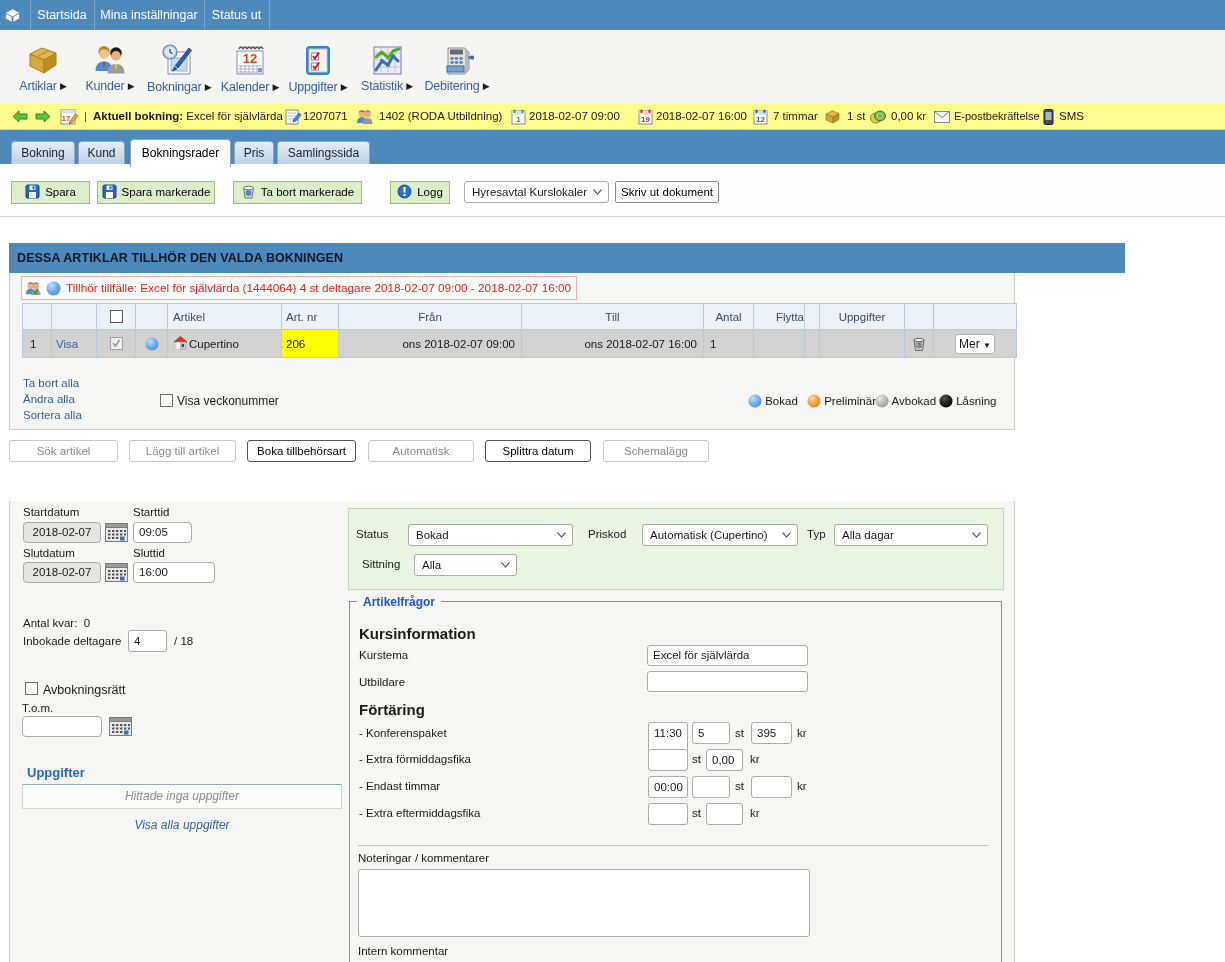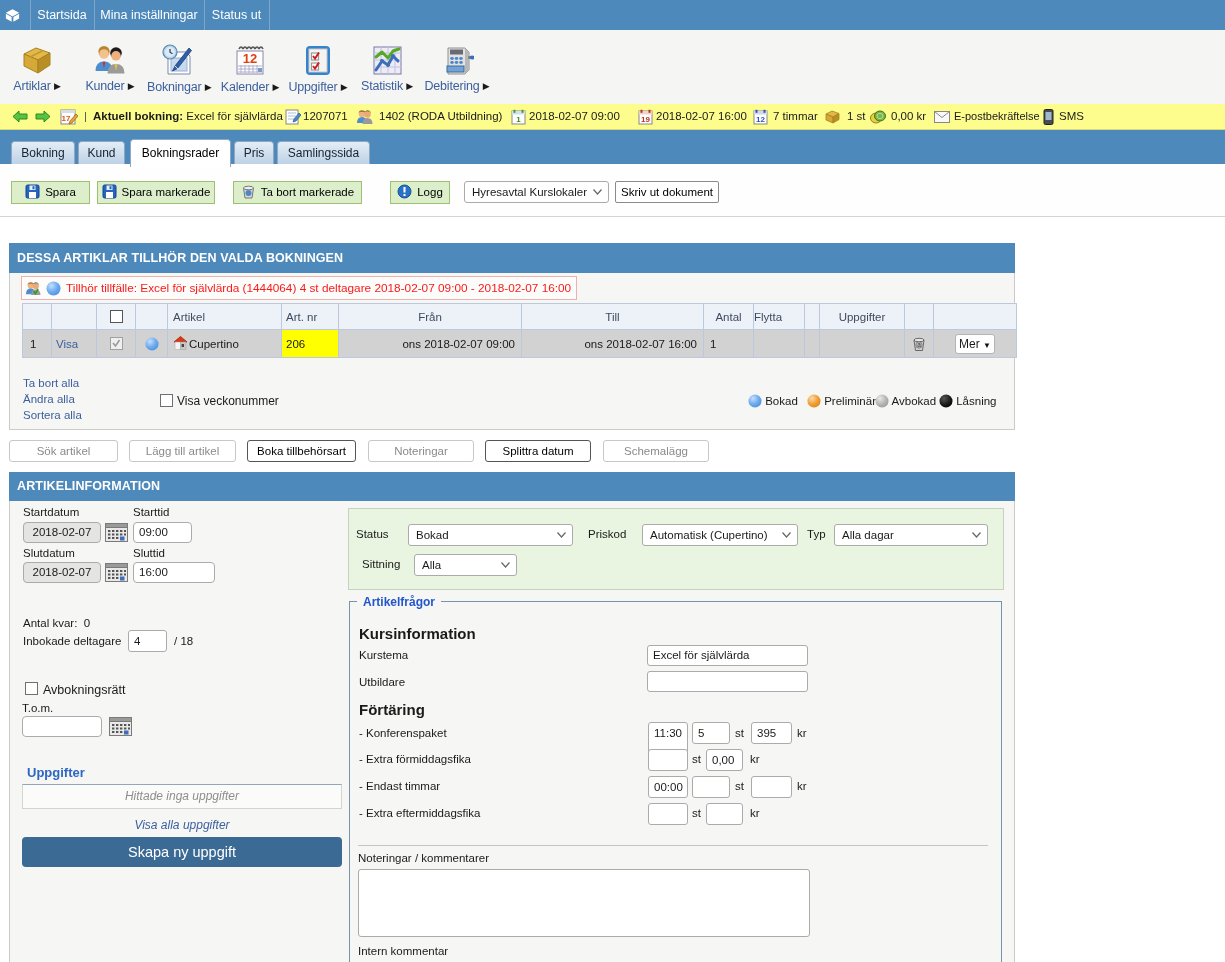--- a/index.html
+++ b/index.html
@@ -28,21 +28,21 @@
 #tabband { position:absolute; left:0; top:130px; width:1225px; height:34px; background:#4d89ba; }
 .tab { position:absolute; bottom:0; height:23px; line-height:23px; background:linear-gradient(#e3edf6,#bdd2e6); border:1px solid #8fa8c2; border-bottom:none; border-radius:4px 4px 0 0; font-size:12px; color:#16222f; text-align:center; }
 .tab.active { background:#fff; height:28px; line-height:27px; color:#000; z-index:3; bottom:-3px; }
 
 
 #btnrow { position:absolute; left:0; top:164px; width:1225px; height:53px; background:#fefefe; border-bottom:1px solid #d4d4d0; }
 .gbtn { position:absolute; top:17px; height:23px; background:#ddeecb; border:1px solid #9dc073; font-size:11.5px; color:#000; text-align:center; line-height:21px; white-space:nowrap; }
 .gbtn svg { vertical-align:-3px; margin-right:5px; }
 
 
-.bluehdr { position:absolute; left:9px; width:1006px; height:29px; background:#4d89ba; color:#ffffff; font-weight:bold; font-size:12.5px; line-height:29px; padding-left:8px; text-transform:uppercase; letter-spacing:0.1px; }
+.bluehdr { position:absolute; left:9px; width:1116px; height:29px; background:#4d89ba; color:#0f172a; font-weight:bold; font-size:12.5px; line-height:29px; padding-left:8px; text-transform:uppercase; letter-spacing:0.1px; }
 .panel { position:absolute; left:9px; width:1006px; background:#f6f6f4; border:1px solid #cbcbc7; border-top:none; }
 .link { color:#3b5f9e; }
 
 
 #arttable { position:absolute; border-collapse:collapse; table-layout:fixed; }
 #arttable td { border:1px solid #bcc9dd; font-size:11.5px; color:#333; overflow:hidden; white-space:nowrap; }
 #arttable tr.hdr td { background:#edf1f8; height:26px; color:#3f4c5e; }
 #arttable tr.data td { background:#d2d2d2; height:28px; color:#1a1a1a; }
 
 .wbtn { position:absolute; top:0; height:22px; background:#fff; border:1px solid #c8c8c8; border-radius:3px; font-size:11.5px; color:#8a8a8a; text-align:center; line-height:20px; }
@@ -92,21 +92,21 @@
   <div class="sep" style="left:30px"></div>
   <div class="sep" style="left:94px"></div>
   <div class="sep" style="left:204px"></div>
   <div class="sep" style="left:269px"></div>
   <div class="mi" style="left:30px;width:64px">Startsida</div>
   <div class="mi" style="left:94px;width:110px">Mina inställningar</div>
   <div class="mi" style="left:204px;width:65px">Status ut</div>
 </div>
 
 <div id="toolbar">
-  <div class="tgroup" style="left:7px;width:60px">
+  <div class="tgroup" style="left:13px;width:60px">
     <svg width="32" height="32" viewBox="0 0 32 32">
       <polygon points="3,10 15,4 29,9 17,16" fill="#e3b849" stroke="#a8821e" stroke-width="1"></polygon>
       <polygon points="3,10 17,16 17,29 3,22" fill="#d4a937" stroke="#a8821e" stroke-width="1"></polygon>
       <polygon points="29,9 17,16 17,29 29,21" fill="#b98f25" stroke="#a8821e" stroke-width="1"></polygon>
       <line x1="9" y1="13" x2="22" y2="6.5" stroke="#c09a30" stroke-width="1.5"></line>
     </svg>
     <div class="lbl">Artiklar <span class="arr">▶</span></div>
   </div>
   <div class="tgroup" style="left:80px;width:60px">
     <svg width="34" height="32" viewBox="0 0 34 32">
@@ -368,21 +368,21 @@
           <tr class="hdr">
       <td></td>
             <td></td>
       <td style="text-align:center"><span style="display:inline-block;width:13px;height:13px;background:#fff;border:1px solid #555;vertical-align:-2px"></span></td>
       <td></td>
       <td style="padding-left:5px">Artikel</td>
       <td style="padding-left:4px">Art. nr</td>
       <td style="text-align:center">Från</td>
       <td style="text-align:center">Till</td>
       <td style="text-align:center">Antal</td>
-      <td style="text-align:left">Flytta</td>
+      <td style="text-align:right">Flytta</td>
       <td></td>
       <td style="text-align:center">Uppgifter</td>
       <td></td>
             <td></td>
     </tr>
     <tr class="data">
       <td style="padding-left:7px">1</td>
       <td style="padding-left:4px"><span class="link">Visa</span></td>
       <td style="text-align:center"><span style="display:inline-block;width:13px;height:13px;background:#efefef;border:1px solid #a0a0a0;vertical-align:-2px;position:relative"><svg width="11" height="11" style="position:absolute;left:0;top:0">
                   <path d="M2,5 l2.5,3 4,-6" stroke="#9a9a9a" stroke-width="1.6" fill="none"></path>
@@ -452,35 +452,34 @@
             </defs>
             <circle cx="7.5" cy="7.5" r="7" fill="url(#kg1)"></circle>
           </svg> Låsning</span>
   </div>
 </div>
 
 <div id="actrow">
   <div class="wbtn" style="left:9px;top:440px;width:109px">Sök artikel</div>
   <div class="wbtn" style="left:129px;top:440px;width:107px">Lägg till artikel</div>
   <div class="wbtn en" style="left:247px;top:440px;width:109px">Boka tillbehörsart</div>
-  <div class="wbtn" style="left:368px;top:440px;width:106px">Noteringar</div>
+  <div class="wbtn" style="left:368px;top:440px;width:106px">Automatisk</div>
   <div class="wbtn en" style="left:485px;top:440px;width:106px">Splittra datum</div>
   <div class="wbtn" style="left:603px;top:440px;width:106px">Schemalägg</div>
 </div>
 
-<div class="bluehdr" style="top:472px">Artikelinformation</div>
 <div class="panel" id="apanel" style="top:501px;height:461px;border-bottom:none">
 
   <div class="lab" style="left:13px;top:5px">Startdatum</div>
   <div class="lab" style="left:123px;top:5px">Starttid</div>
   <div class="inp" style="left:13px;top:21px;width:78px;height:21px;background:#e4e4e3;border-radius:4px;line-height:19px;text-align:center">2018-02-07</div>
   <svg class="abs" style="left:95px;top:21px" width="24" height="21" viewBox="0 0 24 21">
         <use href="#calsym"></use>
       </svg>
-  <div class="inp" style="left:123px;top:21px;width:59px;height:21px;border-radius:4px;line-height:19px">09:00</div>
+  <div class="inp" style="left:123px;top:21px;width:59px;height:21px;border-radius:4px;line-height:19px">09:05</div>
   <div class="lab" style="left:13px;top:46px">Slutdatum</div>
   <div class="lab" style="left:123px;top:46px">Sluttid</div>
   <div class="inp" style="left:13px;top:61px;width:78px;height:21px;background:#e4e4e3;border-radius:4px;line-height:19px;text-align:center">2018-02-07</div>
   <svg class="abs" style="left:95px;top:61px" width="24" height="21" viewBox="0 0 24 21">
         <use href="#calsym"></use>
       </svg>
   <div class="inp" style="left:123px;top:61px;width:82px;height:21px;border-radius:4px;line-height:19px">16:00</div>
 
   <div class="lab" style="left:13px;top:116px">Antal kvar:&nbsp; 0</div>
   <div class="lab" style="left:13px;top:134px">Inbokade deltagare</div>
@@ -491,21 +490,20 @@
   <div class="lab" style="left:33px;top:182px;font-size:12.5px">Avbokningsrätt</div>
   <div class="lab" style="left:12px;top:201px">T.o.m.</div>
   <div class="inp" style="left:12px;top:215px;width:80px;height:21px;border-radius:4px"></div>
   <svg class="abs" style="left:99px;top:215px" width="24" height="21" viewBox="0 0 24 21">
         <use href="#calsym"></use>
       </svg>
 
   <div class="lab" style="left:17px;top:264px;font-size:13px;font-weight:bold;color:#2d66c3">Uppgifter</div>
   <div class="abs" style="left:12px;top:283px;width:320px;height:25px;background:#fbfbf9;border:1px solid #d4d4d4;border-top:1px solid #93a6ba;text-align:center;line-height:23px;font-size:12px;font-style:italic;color:#8d8d8d">Hittade inga uppgifter</div>
   <div class="abs" style="left:12px;top:317px;width:320px;text-align:center;font-size:12px;font-style:italic;color:#3b5f9e">Visa alla uppgifter</div>
-  <div class="abs" style="left:12px;top:336px;width:320px;height:30px;background:#3b6b94;border-radius:4px;text-align:center;line-height:30px;font-size:14.5px;color:#fff">Skapa ny uppgift</div>
 
   <div class="abs" style="left:338px;top:7px;width:656px;height:82px;background:#e9f5e1;border:1px solid #c6d2c0"></div>
   <div class="lab" style="left:346px;top:27px">Status</div>
   <div class="selbox" style="left:398px;top:23px;width:165px">Bokad<svg class="chev" viewBox="0 0 9 6">
           <path d="M0.5,0.5 L4.5,5 L8.5,0.5" fill="none" stroke="#666" stroke-width="1.2"></path>
         </svg></div>
   <div class="lab" style="left:578px;top:27px">Priskod</div>
   <div class="selbox" style="left:632px;top:23px;width:156px">Automatisk (Cupertino)<svg class="chev" viewBox="0 0 9 6">
           <path d="M0.5,0.5 L4.5,5 L8.5,0.5" fill="none" stroke="#666" stroke-width="1.2"></path>
         </svg></div>

